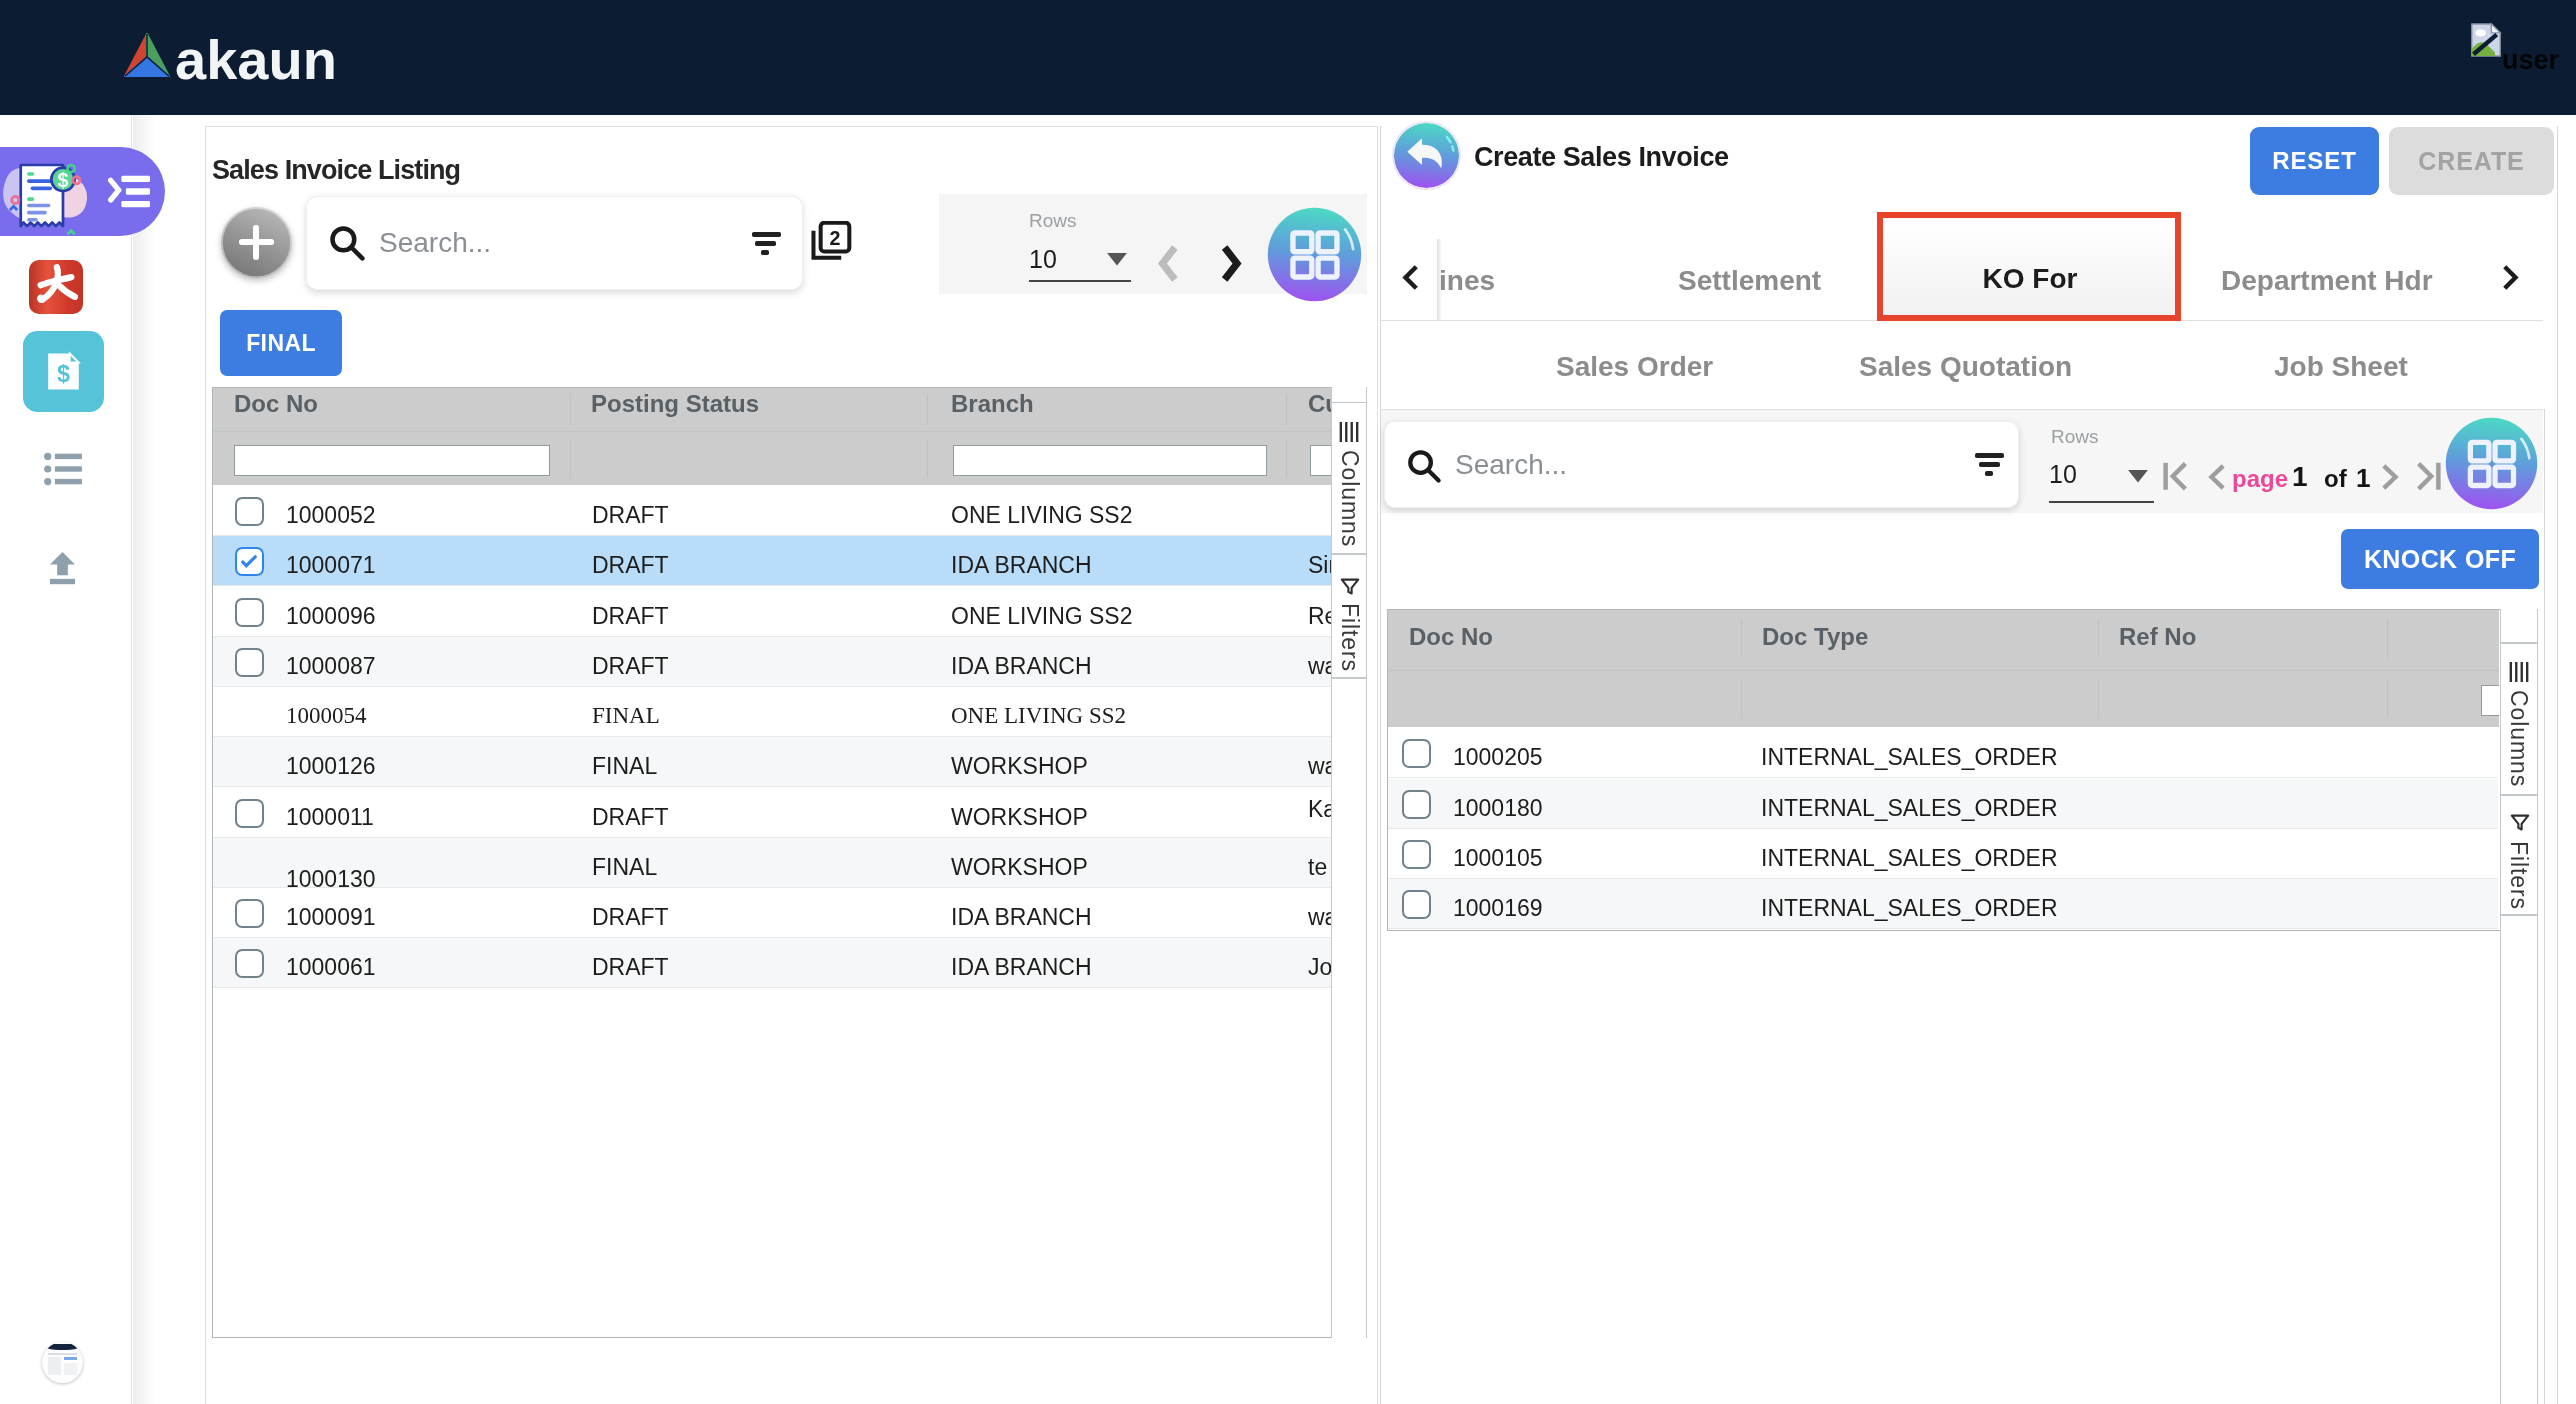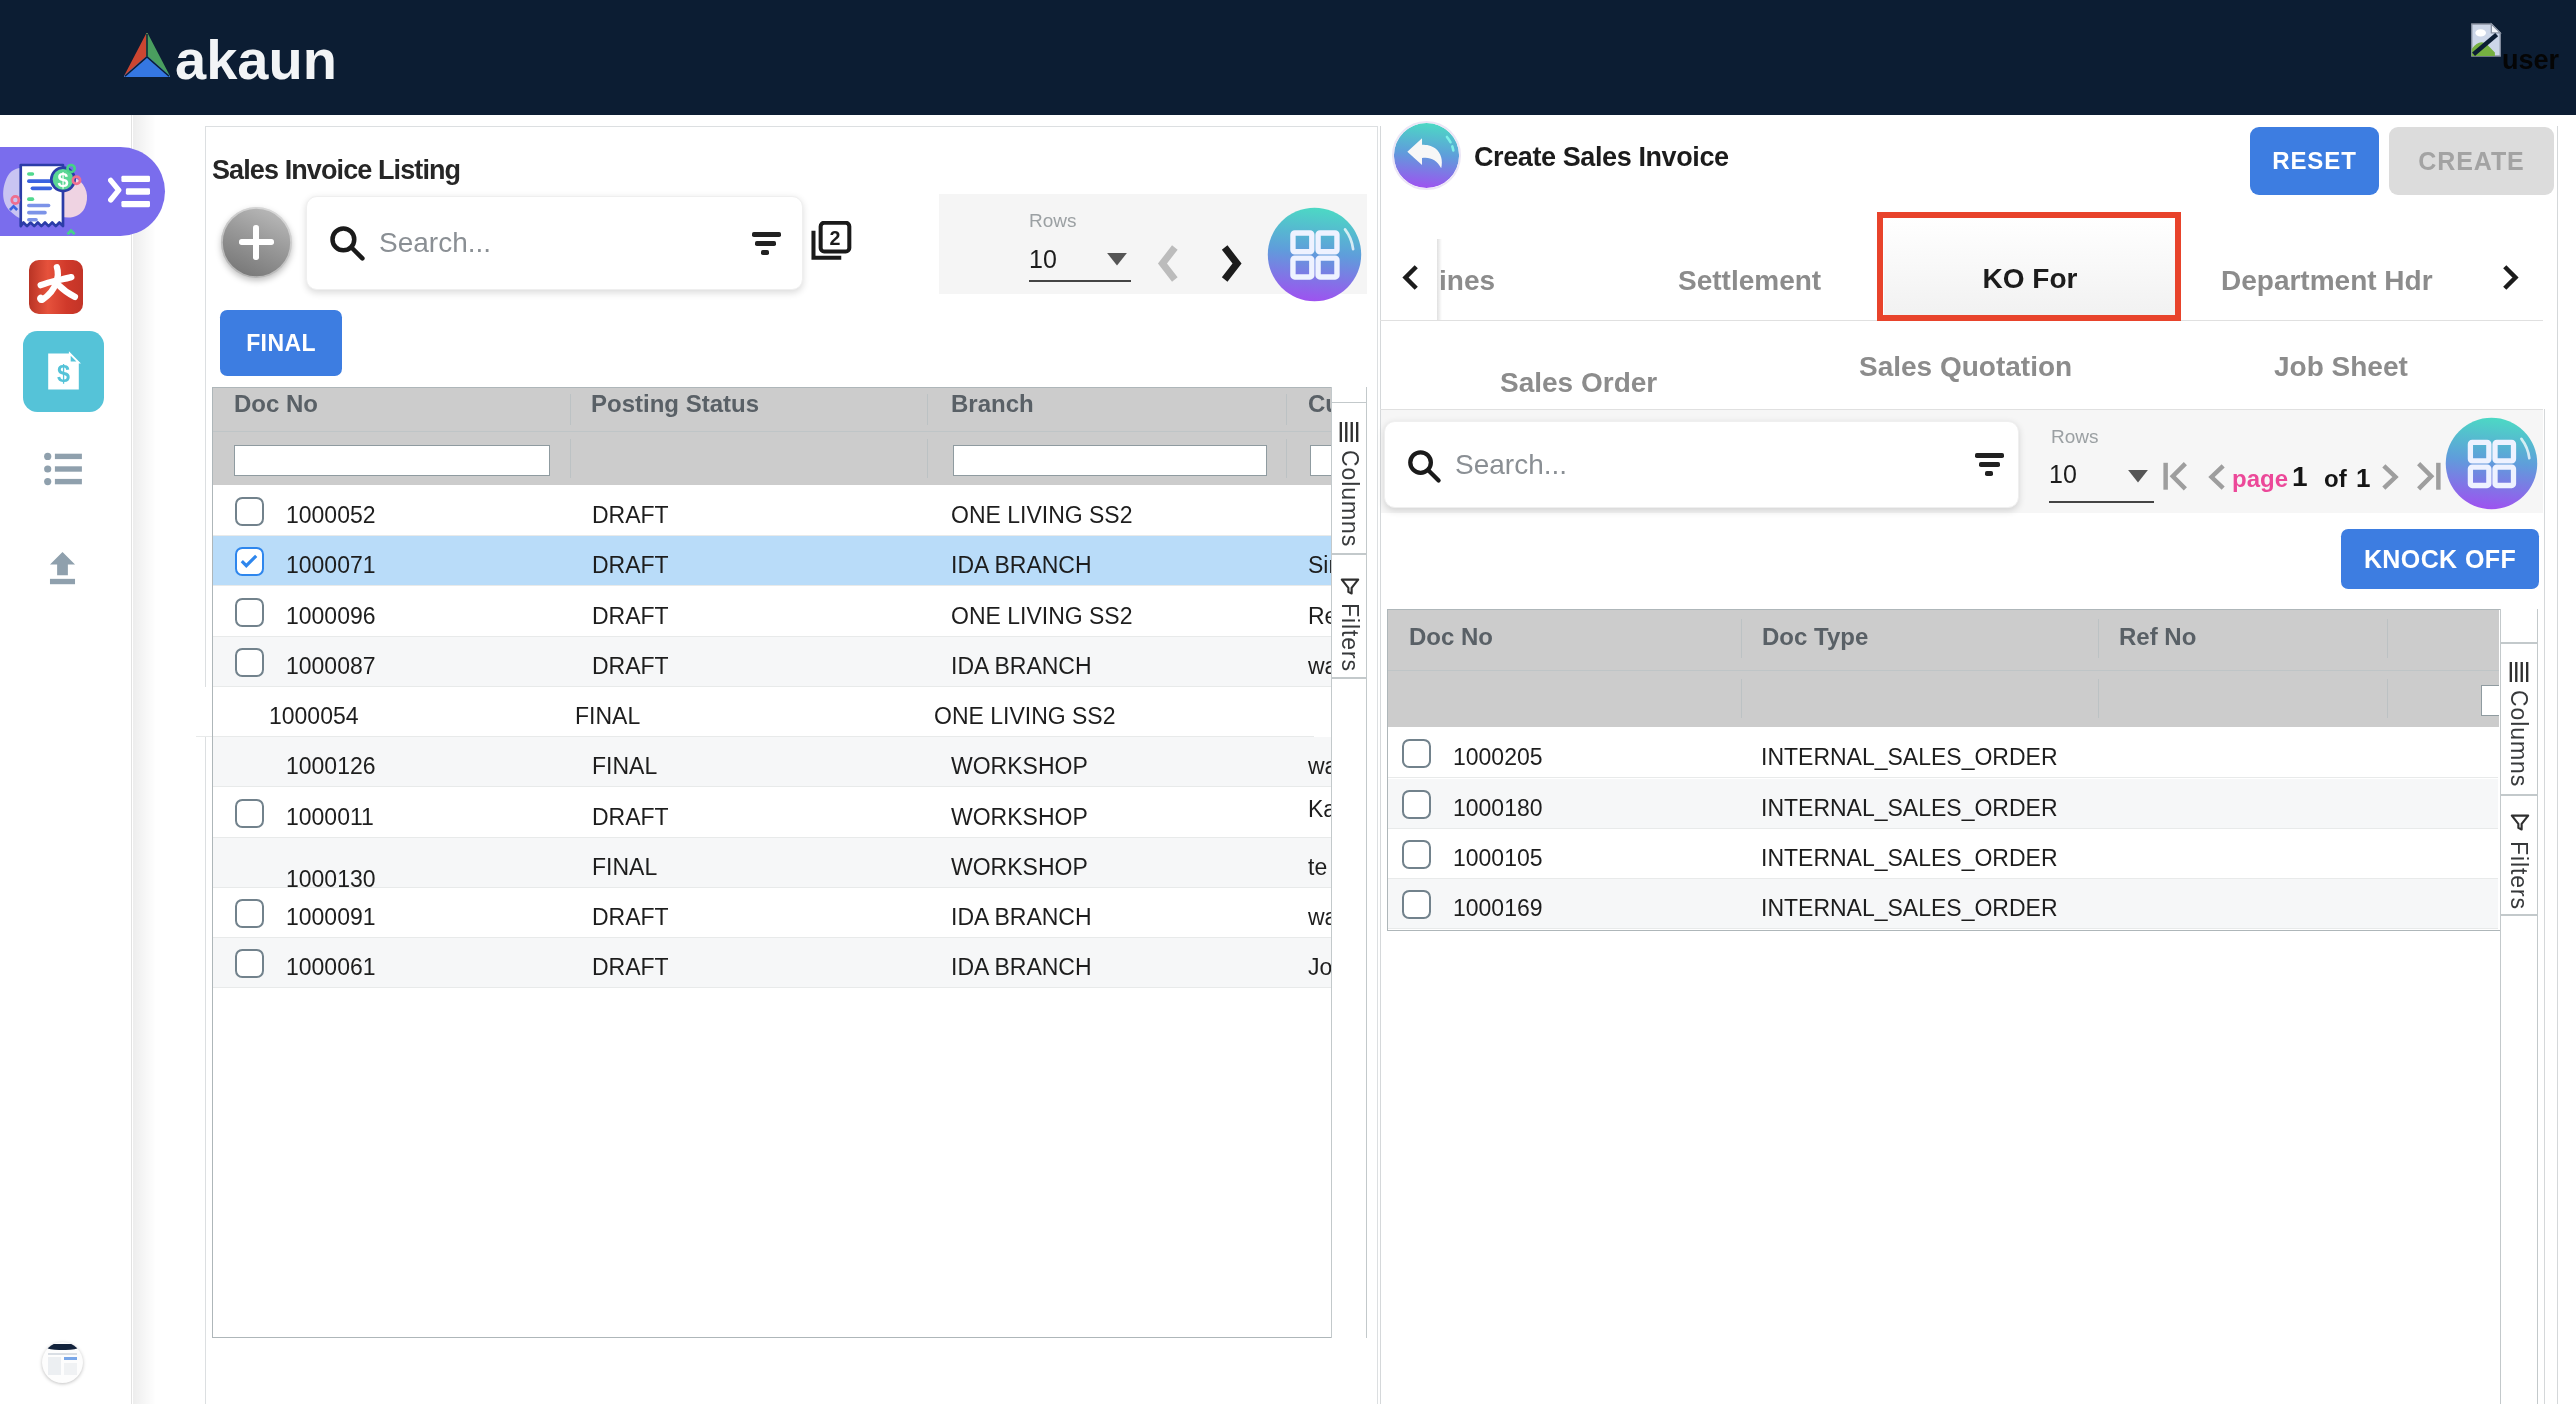--- a/index.html
+++ b/index.html
@@ -254,21 +254,21 @@
     <div class="abs cell" style="left:738px; top:16px;">ONE LIVING SS2</div>
     <div class="abs cell" style="left:1095px; top:16px;">Re</div>
   </div>
   <div class="abs" style="left:213px; top:637px; width:1118px; height:50px; background:#f6f7f8; border-bottom:0.9px solid #e8eaea; overflow:hidden;">
     <div class="abs cb" style="left:21.5px; top:10.8px;"></div>
     <div class="abs cell" style="left:73px; top:16px;">1000087</div>
     <div class="abs cell" style="left:379px; top:16px;">DRAFT</div>
     <div class="abs cell" style="left:738px; top:16px;">IDA BRANCH</div>
     <div class="abs cell" style="left:1095px; top:16px;">wa</div>
   </div>
-  <div class="abs" style="left:196px; top:687px; width:1118px; height:50px; background:#ffffff; border-bottom:0.9px solid #e8eaea; overflow:hidden;">
+  <div class="abs" style="left:213px; top:687px; width:1118px; height:50px; background:#ffffff; border-bottom:0.9px solid #e8eaea; overflow:hidden;font-family:Liberation Serif, serif;">
     <div class="abs cell" style="left:73px; top:16px;">1000054</div>
     <div class="abs cell" style="left:379px; top:16px;">FINAL</div>
     <div class="abs cell" style="left:738px; top:16px;">ONE LIVING SS2</div>
   </div>
   <div class="abs" style="left:213px; top:737px; width:1118px; height:50px; background:#f6f7f8; border-bottom:0.9px solid #e8eaea; overflow:hidden;">
     <div class="abs cell" style="left:73px; top:16px;">1000126</div>
     <div class="abs cell" style="left:379px; top:16px;">FINAL</div>
     <div class="abs cell" style="left:738px; top:16px;">WORKSHOP</div>
     <div class="abs cell" style="left:1095px; top:16px;">wa</div>
   </div>
@@ -391,21 +391,21 @@
   <div class="abs tab-grey" style="left:1678px; top:265px;">Settlement</div>
   <div class="abs tab-grey" style="left:2221px; top:265px;">Department Hdr</div>
   <svg class="abs" style="left:2501px; top:265px;" width="20" height="25" viewBox="0 0 22 28">
       <path d="M4 2 L16 14 L4 26" fill="none" stroke="#1c1c1c" stroke-width="5"></path>
     </svg>
   <div class="abs" style="left:1380px; top:320px; width:1163px; height:0.9px; background:#e0e0e0;"></div>
 
   <div class="abs" style="left:1884px; top:218px; width:292px; height:99px; padding-top:23px; background:linear-gradient(180deg,#ffffff,#f1f1f1); display:flex; align-items:center; justify-content:center; font-size:28px; font-weight:700; color:#1c1c1c;">KO For</div>
   <div class="abs" style="left:1877px; top:212px; width:304px; height:109px; border:6.3px solid #e8432b;"></div>
 
-  <div class="abs tab-grey" style="left:1500px; top:351px;margin-top:16px;">Sales Order</div>
+  <div class="abs tab-grey" style="left:1556px; top:351px;">Sales Order</div>
   <div class="abs tab-grey" style="left:1859px; top:351px;">Sales Quotation</div>
   <div class="abs tab-grey" style="left:2274px; top:351px;">Job Sheet</div>
   <div class="abs" style="left:1380px; top:409px; width:1163px; height:0.9px; background:#e0e0e0;"></div>
 
   <div class="abs thead" style="left:1388px; top:610px; width:1111px; height:117px;"></div>
   <div class="abs" style="left:1388px; top:670px; width:1111px; height:0.9px; background:#bfc5c7;"></div>
   <div class="abs th" style="left:1409px; top:623px;">Doc No</div>
   <div class="abs th" style="left:1762px; top:623px;">Doc Type</div>
   <div class="abs th" style="left:2119px; top:623px;">Ref No</div>
   <div class="abs vsep" style="left:1741px; top:619px; height:39px;"></div>

